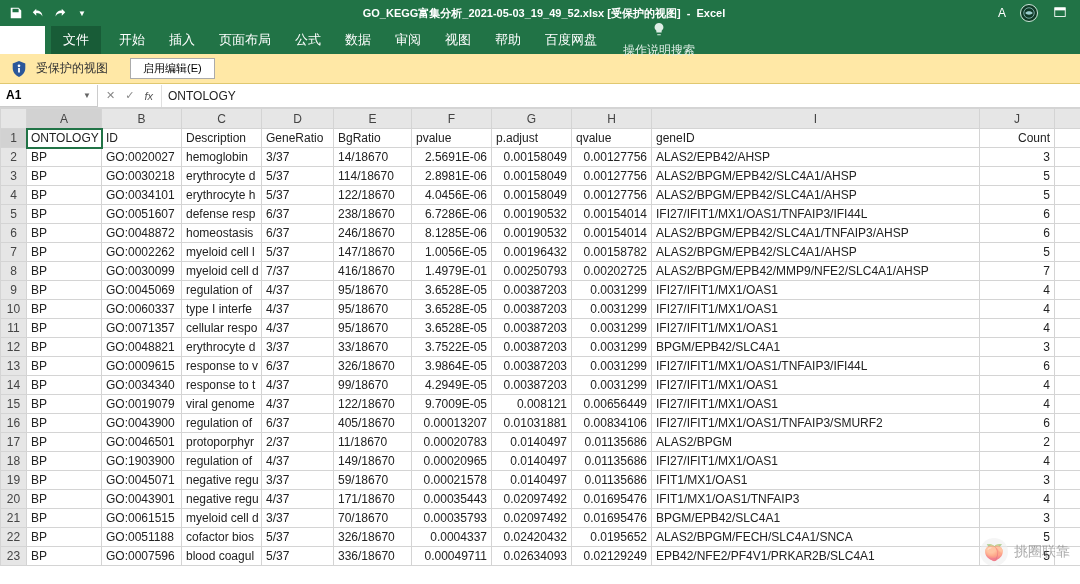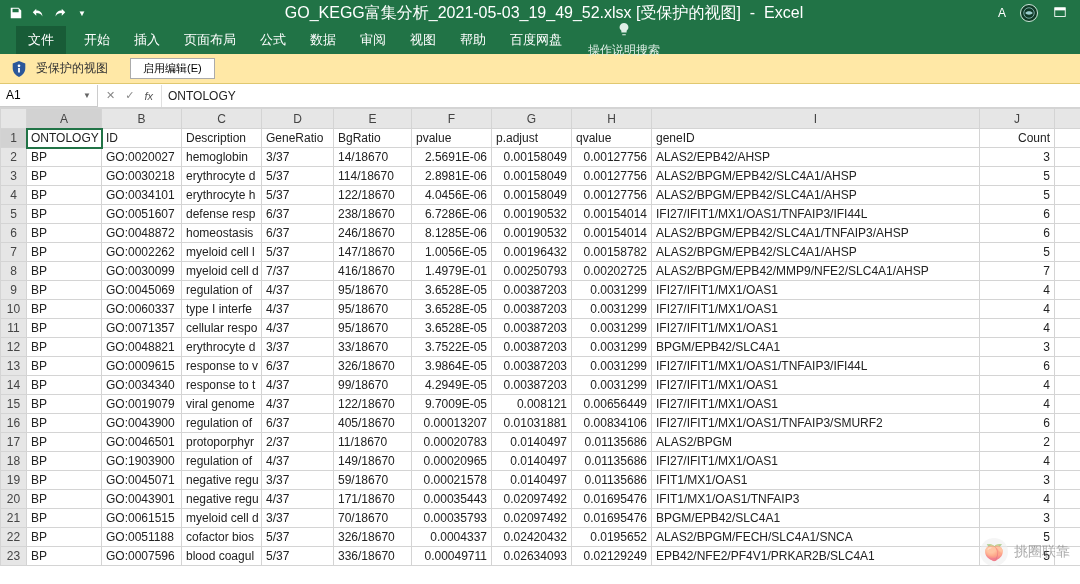--- a/index.html
+++ b/index.html
@@ -1,37 +1,37 @@
 <!DOCTYPE html>
 <html><head>
 <meta charset="utf-8">
 <style>
   * { box-sizing: border-box; margin: 0; padding: 0; }
   body { font-family: "Segoe UI", "Microsoft YaHei", sans-serif; font-size: 12px; background: #fff; width: 1080px; height: 584px; overflow: hidden; position: relative; }
   
   .titlebar { height: 26px; background: #217346; color: #fff; display: flex; align-items: center; }
   .titlebar-left { display: flex; align-items: center; gap: 6px; padding-left: 8px; }
   .ti-icon { width: 16px; height: 16px; display: inline-flex; align-items: center; justify-content: center; font-size: 12px; }
-  .titlebar-center { flex: 1; text-align: center; font-size: 16px; }
+  .titlebar-center { flex: 1; text-align: center; font-size: 11px; font-weight: bold; }
   .titlebar-right { display: flex; align-items: center; gap: 14px; padding-right: 12px; }
   .avatar-circle { width: 18px; height: 18px; border-radius: 50%; background: #103a26; border:1px solid #cfe8dc; display:inline-flex; align-items:center; justify-content:center; font-size:11px;}
   
-  .ribbon-tabs { height: 28px; background: #217346; color: #fff; display: flex; align-items: center; padding-left: 16px; gap: 0; }
+  .ribbon-tabs { height: 28px; background: #217346; color: #fff; display: flex; align-items: center; padding-left: 6px; gap: 0; margin-left: 45px; }
   .rtab { padding: 5px 12px; font-size: 13px; cursor: pointer; }
   .rtab.file { background: #185c37; margin-right: 6px; }
   .tellme { display:flex; align-items:center; gap:6px; margin-left:14px; color:#dfeee6; font-size:12px;flex-direction:column;}
   .bulb { width:14px;height:14px; display:inline-block; }
   
   .protected { height: 30px; background: #ffe8a6; border-bottom: 1px solid #e0c870; display: flex; align-items: center; padding: 0 10px; gap: 8px; font-size: 12px; color:#444;}
   .shield { width: 18px; height: 18px; }
   .pv-title { font-weight: normal; color: #333; }
   .enable-btn { margin-left: 14px; padding: 2px 12px; background:#fff; border:1px solid #ababab; font-size:11px; cursor:pointer;}
   
   .namebar { height: 24px; background:#fff; border-bottom:1px solid #d4d4d4; display:flex; align-items:center; }
-  .namebox { width: 98px; height: 22px; border:1px solid #ccc; border-top:none; border-left:none; display:flex; align-items:center; padding:0 6px; font-size:12px; justify-content:space-between; }
+  .namebox { width: 98px; height: 22px; border:1px solid #ccc; border-top:none; border-left:none; display:flex; align-items:center; padding:0 6px; font-size:12px; justify-content:space-between;font-weight:bold; }
   .nb-drop { font-size:8px; color:#666;}
   .fx-ctrl { display:flex; align-items:center; gap:10px; padding:0 8px; color:#888;}
   .fx-ctrl span{ font-size:11px;}
   .fx { font-style: italic; color:#555; }
   .formula-val { color:#222; padding-left:6px; border-left:1px solid #e0e0e0; height:22px; display:flex; align-items:center;}
   
   .sheet-area { position: absolute; top: 108px; left:0; right:0; bottom:0; overflow:hidden; background:#fff;}
   .grid { border-collapse: collapse; table-layout: fixed; width: 100%; }
   .grid th, .grid td { border: 1px solid #d4d4d4; font-size: 12px; font-weight: normal; height: 19px; padding: 0 4px; white-space: nowrap; overflow: hidden; }
   .grid th.colhdr { background: #e6e6e6; text-align: center; color:#444; height: 20px; }

